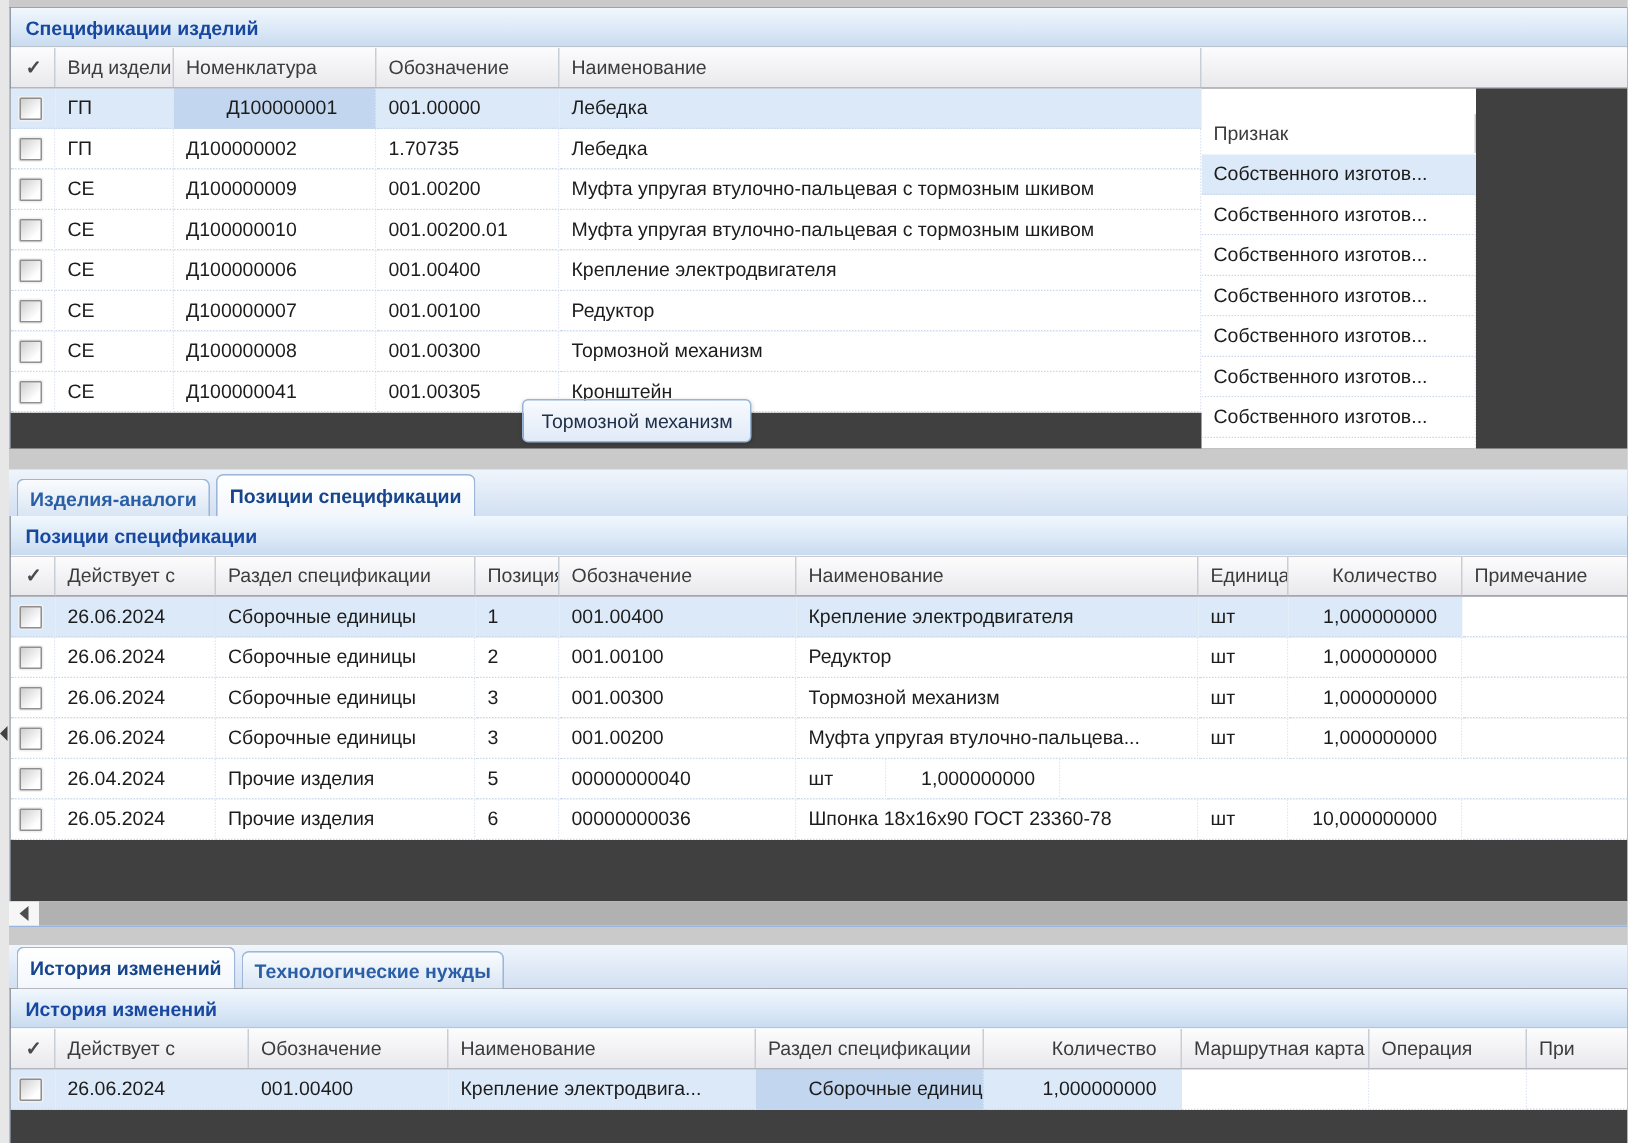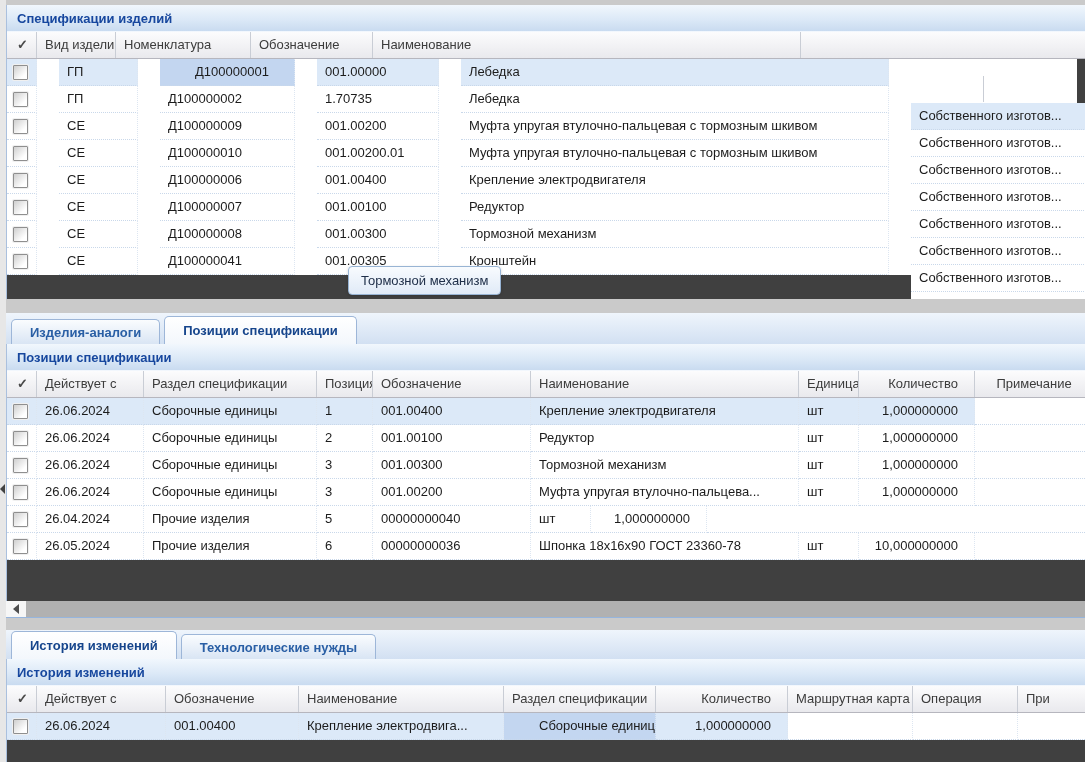--- a/index.html
+++ b/index.html
@@ -25,50 +25,50 @@
   .row { display: flex; height: 27px; background: #fff; }
   .row.sel .cell { background: #dce9f8; }
   .cell { height: 27px; line-height: 26px; padding-left: 8px; white-space: nowrap; overflow: hidden;
     border-bottom: 1px dotted #c9d8ea; border-right: 1px dotted #dde6f1; flex: 0 0 auto; background: #fff; }
   .cell.selcell { background: #c3d6f0 !important; padding-left: 35px; }
   .cell.c0 { display: flex; align-items: center; padding-left: 6px; }
   .cb { display: inline-block; width: 15px; height: 15px; border: 1px solid #8f8f8f; border-radius: 1px;
     background: linear-gradient(135deg, #cfcfcf, #ffffff 75%); box-shadow: 0 0 0 1px #f0f0f0; }
 
   
-  .t1 .row { width: 1070px; gap: 22px; }
+  .t1 .row { width: 977px; }
   .t1 .c0 { width: 30px; } .t1 .c1 { width: 79px; } .t1 .c2 { width: 135px; }
   .t1 .c3 { width: 122px; } .t1 .c4 { width: 428px; } .t1 .c5 { width: 183px; margin-top: 44px; }
 
   
   .t2 .row { width: 100%; }
   .t2 .c0 { width: 30px; } .t2 .c1 { width: 107px; } .t2 .c2 { width: 173px; } .t2 .c3 { width: 56px; }
   .t2 .c4 { width: 158px; } .t2 .c5 { width: 268px; } .t2 .c6 { width: 60px; }
   .t2 .c7 { width: 116px; text-align: right; padding-right: 16px; }
-  .t2 .c8 { flex: 1 1 auto; border-right: none; text-align: center; }
+  .t2 .c8 { flex: 1 1 auto; border-right: none; }
   .t2 .row.sel .c8 { background: #fff; }
 
   
   .t3 .row { width: 100%; }
   .t3 .c0 { width: 30px; } .t3 .c1 { width: 129px; } .t3 .c2 { width: 133px; } .t3 .c3 { width: 205px; }
   .t3 .c4 { width: 152px; } .t3 .c5 { width: 132px; text-align: right; padding-right: 16px; }
   .t3 .c6 { width: 125px; } .t3 .c7 { width: 105px; }
   .t3 .c8 { flex: 1 1 auto; border-right: none; }
   .t3 .row.sel .c6, .t3 .row.sel .c7, .t3 .row.sel .c8 { background: #fff; }
 
   .panel1 { margin-top: 5px; height: 294px; }
   .gap1 { height: 14px; }
   .panel2 { height: 257px; }
   .gap2 { height: 12px; }
   .panel3 { height: 103px; }
 
   .tabstrip { height: 31px; display: flex; align-items: flex-end; padding-left: 5px;
     background: linear-gradient(#eff5fc, #d2e0f2); }
   .tabstrip2 { height: 29px; }
-  .tab { height: 25px; line-height: 25px; margin-right: 4px; padding: 0 18px; font-weight: bold; color: #2a5fa5;
+  .tab { height: 25px; line-height: 25px; margin-right: 4px; padding: 0 8px; font-weight: bold; color: #2a5fa5;
     border: 1px solid #9db6d8; border-bottom: none; border-radius: 5px 5px 0 0;
     background: linear-gradient(#fafcfe, #d9e5f4); white-space: nowrap; cursor: default; }
   .tab.active { height: 28px; line-height: 28px; color: #16458c; background: linear-gradient(#ffffff, #f3f7fc); }
 
   .hscroll { height: 17px; display: flex; background: #f4f4f4; border-bottom: 1px solid #96b5dd; }
   .hs-btn { width: 20px; display: flex; align-items: center; justify-content: center; background: #f6f6f6; }
   .hs-arrow { width: 0; height: 0; border-top: 5px solid transparent; border-bottom: 5px solid transparent;
     border-right: 6px solid #4d4d4d; }
   .hs-thumb { flex: 1; background: #b1b1b1; }
 

